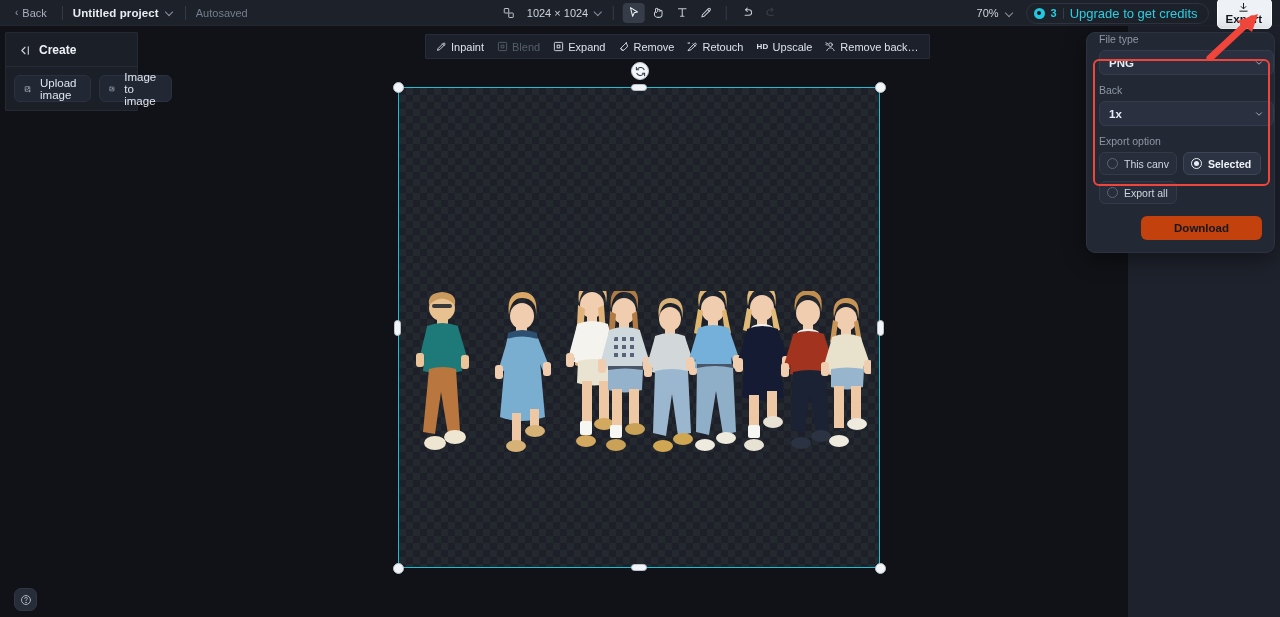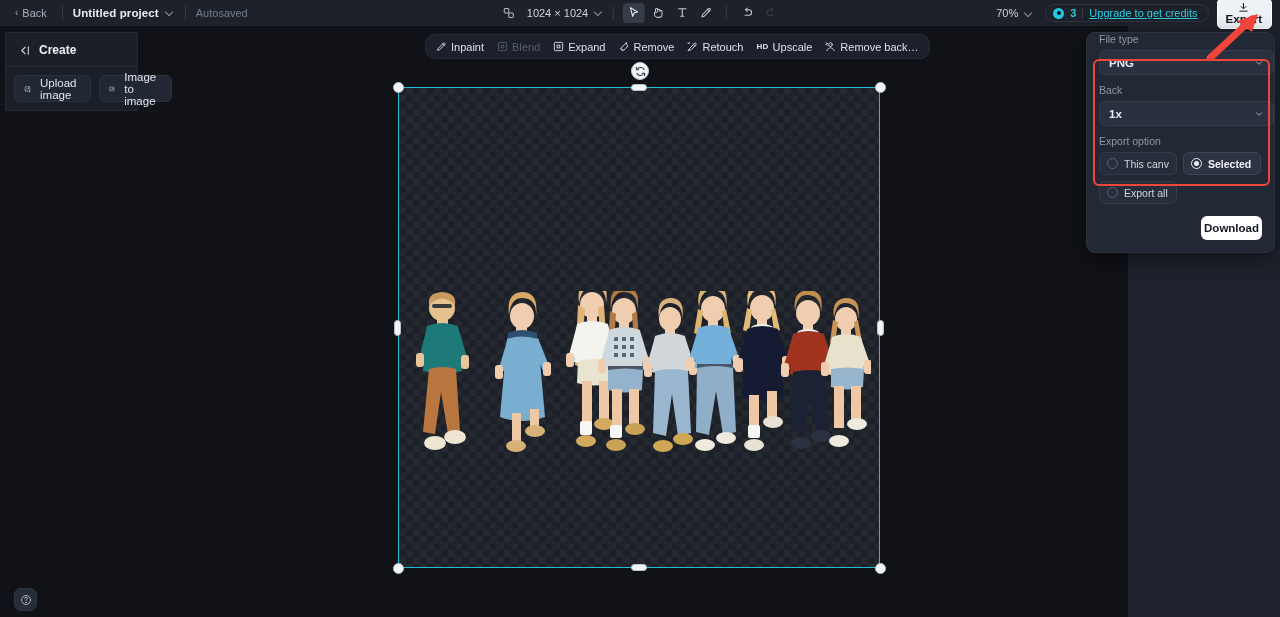--- a/index.html
+++ b/index.html
@@ -65,21 +65,21 @@
     border: 1px solid #2d3440; border-radius: 12px;
     padding: 2px 10px 2px 7px; cursor: pointer;
   }
   .cred-ico {
     width: 11px; height: 11px; border-radius: 50%;
     background: #21c8e0; display: flex; align-items: center; justify-content: center;
   }
   .cred-ico i { width: 4px; height: 4px; border-radius: 50%; background: #0f1319; display:block; }
   .cred-num { color: #27cde3; font-size: 11px; font-weight: bold; }
   .cred-div { width: 1px; height: 11px; background: #333c49; }
-  .cred-up { color: #2ccfe4; font-size: 11px; text-decoration: underline; }
+  .cred-up { color: #2ccfe4; font-size: 13px; }
   .export-btn {
     display: flex; align-items: center; 
     background: #eef1f5; color: #12151b;
     border-radius: 5px; padding: 3px 9px 3px 8px;
     font-size: 11.5px; font-weight: bold; cursor: pointer;
     border: 1px solid #ffffff;
     flex-direction: column;
   }
 
   
@@ -108,21 +108,21 @@
   .sb-item-label { color: #dfe5ee; font-size: 11.5px; }
 
   
   .canvas-area { position: absolute; left: 0; top: 26px; width: 1128px; height: 591px; background: #101217; }
   .right-panel-bg { position: absolute; left: 1128px; top: 26px; width: 152px; height: 591px; background: #1e222c; }
 
   
   .edit-toolbar {
     position: absolute; left: 425px; top: 34px;
     height: 25px; display: flex; align-items: center;
-    background: #1c202a; border: 1px solid #272c36; border-radius: 10px;
+    background: #1c202a; border: 1px solid #272c36; border-radius: 1px;
     padding: 7px 4px; gap: 1px; z-index: 25;
   }
   .et-item {
     display: flex; align-items: center; gap: 4px;
     color: #dbe1ea; font-size: 11px;
     padding: 3px 6px; border-radius: 4px; cursor: pointer; white-space: nowrap;
   }
   .et-item.disabled { color: #565e6c; cursor: default; }
 
   
@@ -184,23 +184,23 @@
     background: #272d3b; border: 1px solid #333a49; border-radius: 6px;
     cursor: pointer; overflow: hidden;
   }
   .opt-pill.sel { background: #2c3342; border-color: #3d4557; }
   .opt-label { color: #cfd6e1; font-size: 10.5px; white-space: nowrap; overflow: hidden; }
   .radio { width: 11px; height: 11px; border-radius: 50%; border: 1.3px solid #5d6675; flex: 0 0 auto; }
   .radio.on { border-color: #e9edf3; display: flex; align-items: center; justify-content: center; }
   .radio.on::after { content:""; width: 5px; height: 5px; border-radius: 50%; background: #e9edf3; }
   .ep-foot { display: flex; justify-content: flex-end; padding: 2px 12px 12px 12px; }
   .dl-btn {
-    background: #ffffff; color: #15181f;
+    background: #c2410c; color: #15181f;
     font-size: 11.5px; font-weight: bold;
-    padding: 6px 3px; border-radius: 6px; cursor: pointer; border: none;
+    padding: 6px 33px; border-radius: 6px; cursor: pointer; border: none;
   }
   .red-outline {
     position: absolute; left: 6px; top: 26px; width: 177px; height: 127px;
     border: 2px solid #f0453a; border-radius: 6px; pointer-events: none; z-index: 61;
   }
   .red-arrow { position: absolute; right: 16px; top: 12px; z-index: 70; pointer-events: none; }
 
   
   .help-btn {
     position: absolute; left: 14px; bottom: 6px;

